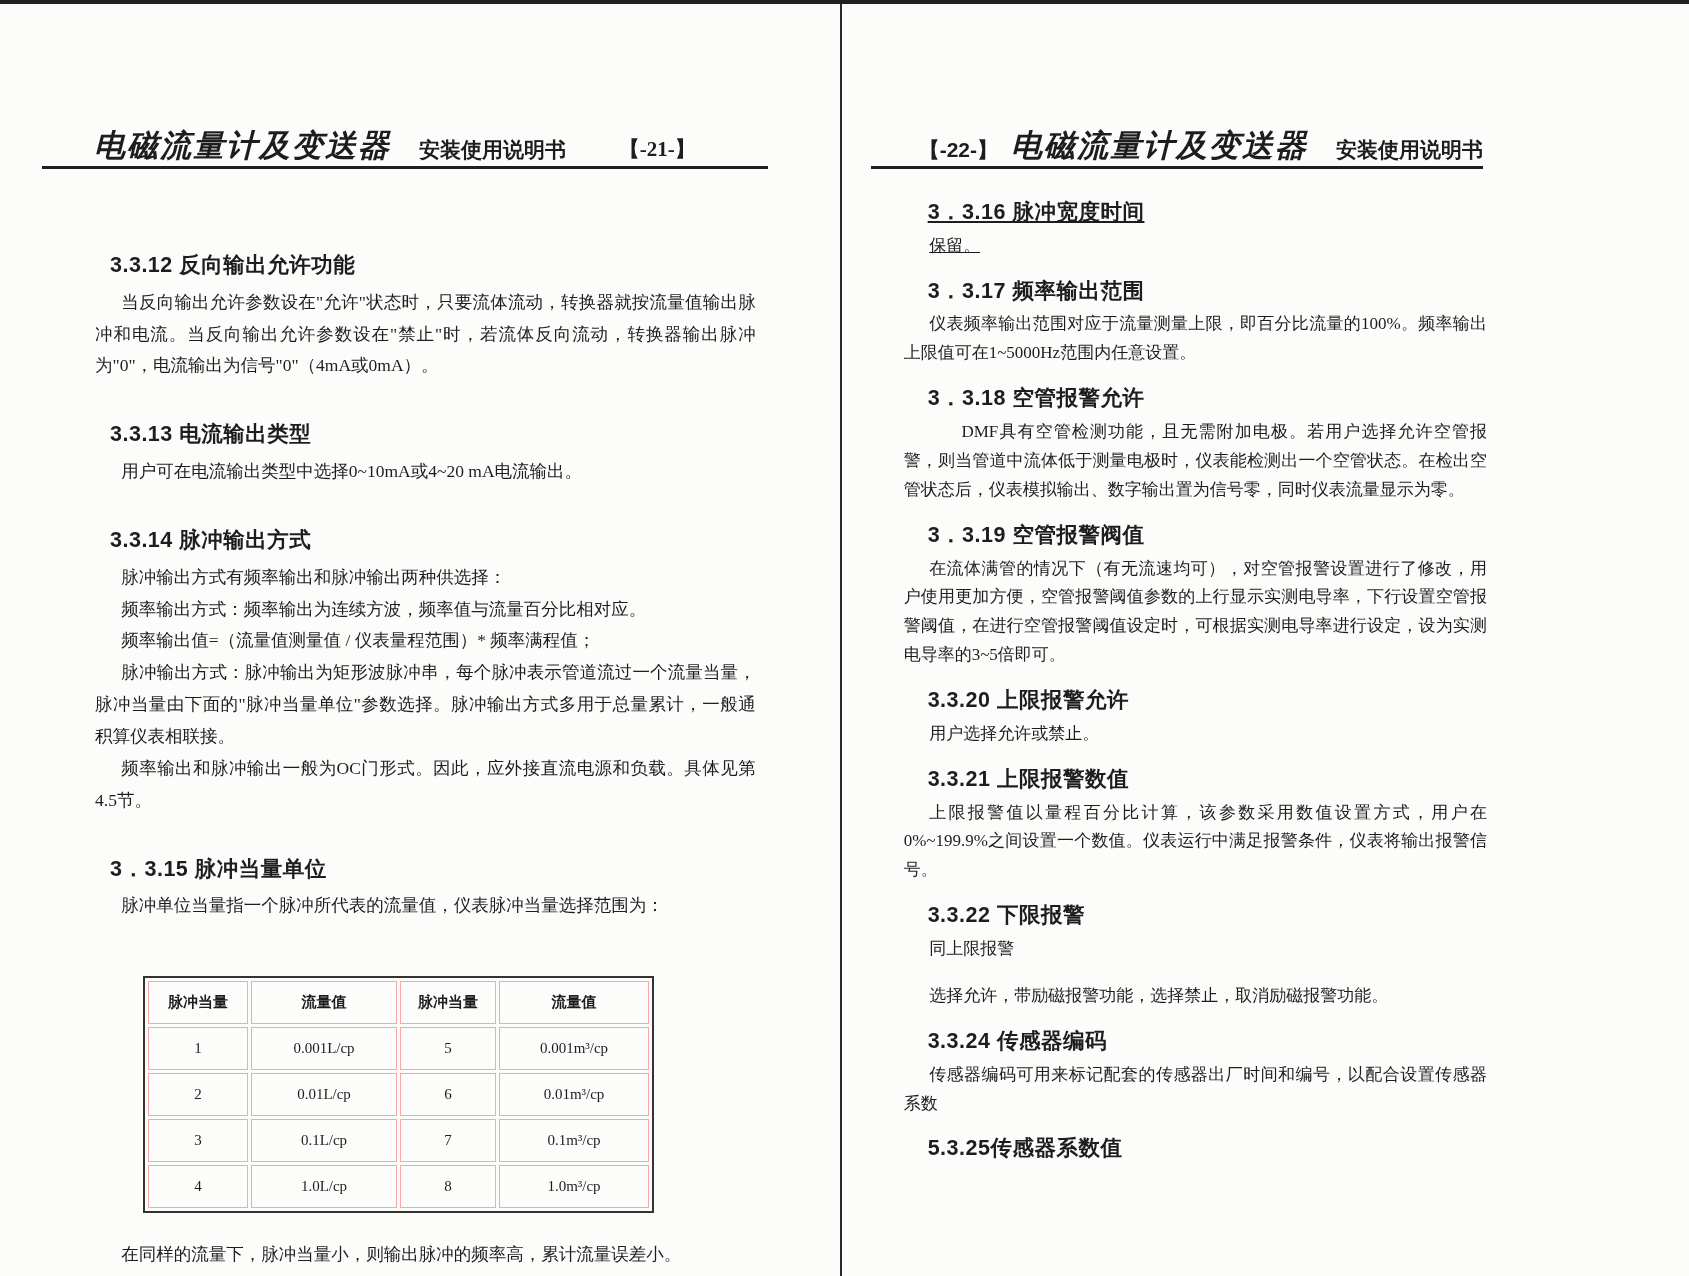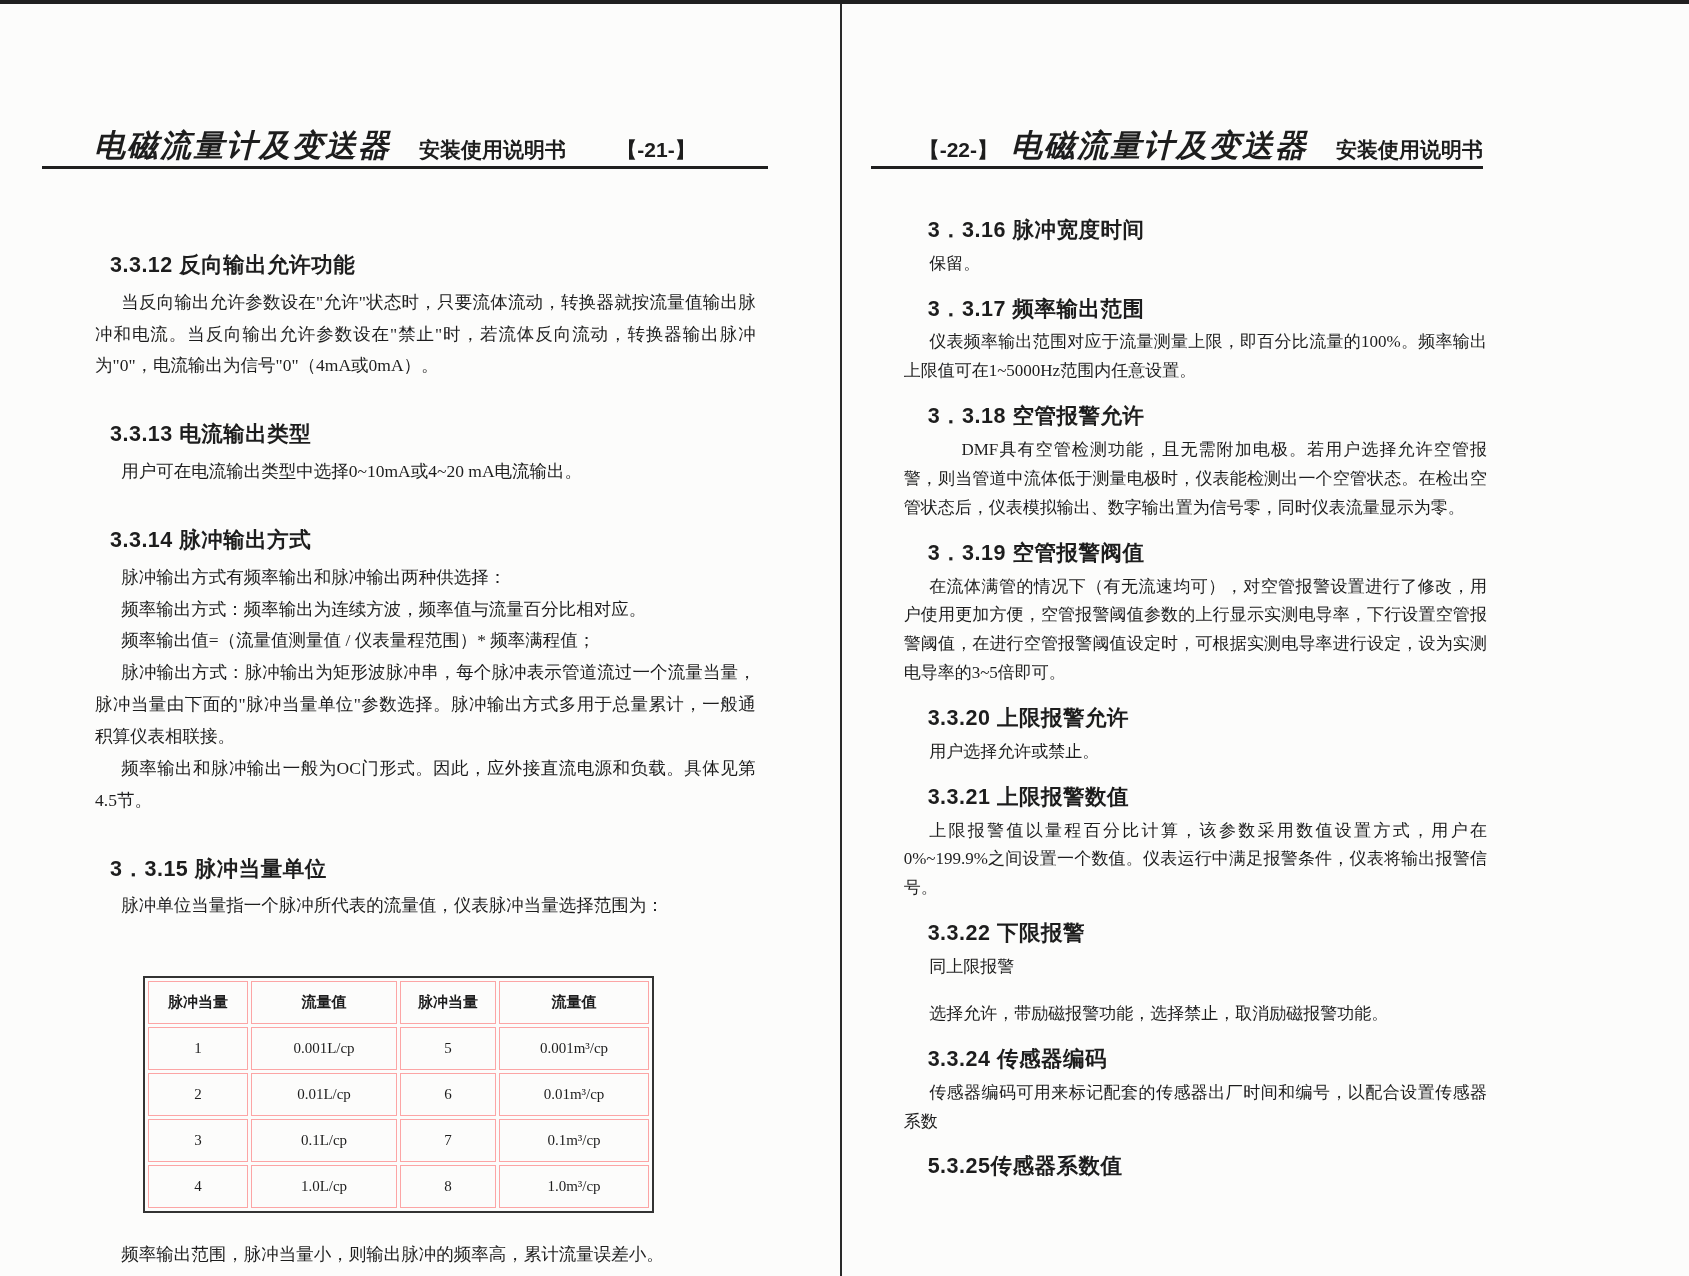--- a/index.html
+++ b/index.html
@@ -22,37 +22,37 @@
     font-size:31px; letter-spacing:2px; line-height:1; white-space:nowrap;margin-top:40px;
   }
   .title-sub {
     font-family:"Liberation Sans", sans-serif; font-weight:700;
     font-size:21px; margin-left:28px; line-height:1.1; white-space:nowrap;
   }
   .page-num {
     font-family:"Liberation Sans", sans-serif; font-weight:700;
     font-size:21px; line-height:1.1; white-space:nowrap;
   }
-  .page-left  .page-num { margin-left:auto; margin-right:72px; }
+  .page-left  .page-num { margin-left:auto; margin-right:72px;font-family:Liberation Serif, serif; }
   .page-right .title-group { margin-left:auto; display:flex; align-items:flex-end; }
 
   
   .page-left  .content { margin:0 84px 0 95px; }
   .page-right .content { margin:0 202px 0 62px; }
 
   .sec-heading {
     font-family:"Liberation Sans", sans-serif; font-weight:700;
     font-size:21.5px; letter-spacing:0.5px; margin:0 0 8px 15px; line-height:1.2;
   }
   .page-right .sec-heading { margin-left:24px; margin-bottom:6px; }
 
   .page-left  .sec { margin-top:40px; }
   .page-left  .sec.first { margin-top:84px; }
   .page-right .sec { margin-top:18px; }
-  .page-right .sec.first { margin-top:49px; }
+  .page-right .sec.first { margin-top:31px;text-decoration:underline; }
 
   p { margin:0; text-align:justify; text-indent:1.5em; }
   .page-left  p { font-size:17.5px; line-height:1.82; }
   .page-right p { font-size:17px;   line-height:1.7;  }
   p.indent-deep { text-indent:3.4em; }
 
   
   .pulse-table {
     margin:54px 0 0 48px; width:492px; table-layout:fixed;
     border-collapse:separate; border-spacing:3px;
@@ -137,21 +137,21 @@
         </tr>
         <tr>
           <td>4</td>
           <td>1.0L/cp</td>
           <td>8</td>
           <td>1.0m³/cp</td>
         </tr>
       </tbody>
         </table>
 
-      <p class="table-note">频率输出范围，脉冲当量小，则输出脉冲的频率高，累计流量误差小。</p>
+      <p class="table-note">在同样的流量下，脉冲当量小，则输出脉冲的频率高，累计流量误差小。</p>
     </div>
   </section>
 
   <section class="page page-right">
     <header class="page-header">
       <span class="page-num">【-22-】</span>
       <span class="title-group">
         <span class="title-main">电磁流量计及变送器</span>
         <span class="title-sub">安装使用说明书</span>
       </span>

